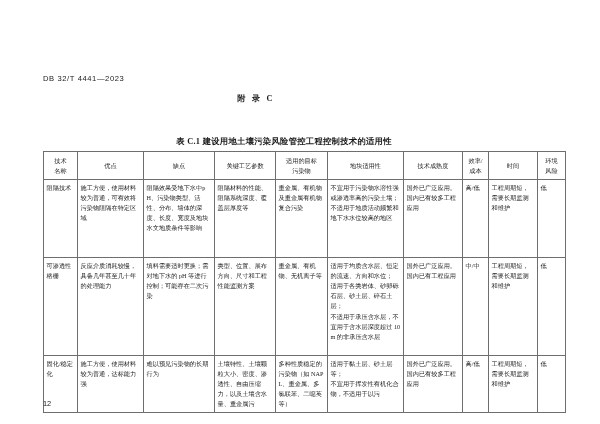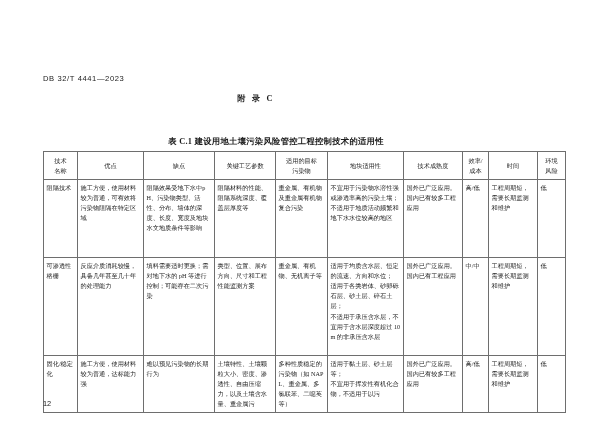--- a/index.html
+++ b/index.html
@@ -51,21 +51,21 @@
   }
   .annex-subject {
     font-size: 8.6px;
     font-weight: bold;
     line-height: 16px;
     letter-spacing: 0.3px;
   }
   .table-caption {
     position: absolute;
     top: 111px;
-    left: 0;
+    left: 8px;
     width: 552px;
     text-align: center;
     font-size: 8.3px;
     font-weight: bold;
     letter-spacing: 0.3px;
   }
   table.matrix {
     position: absolute;
     top: 126px;
     left: 43px;

